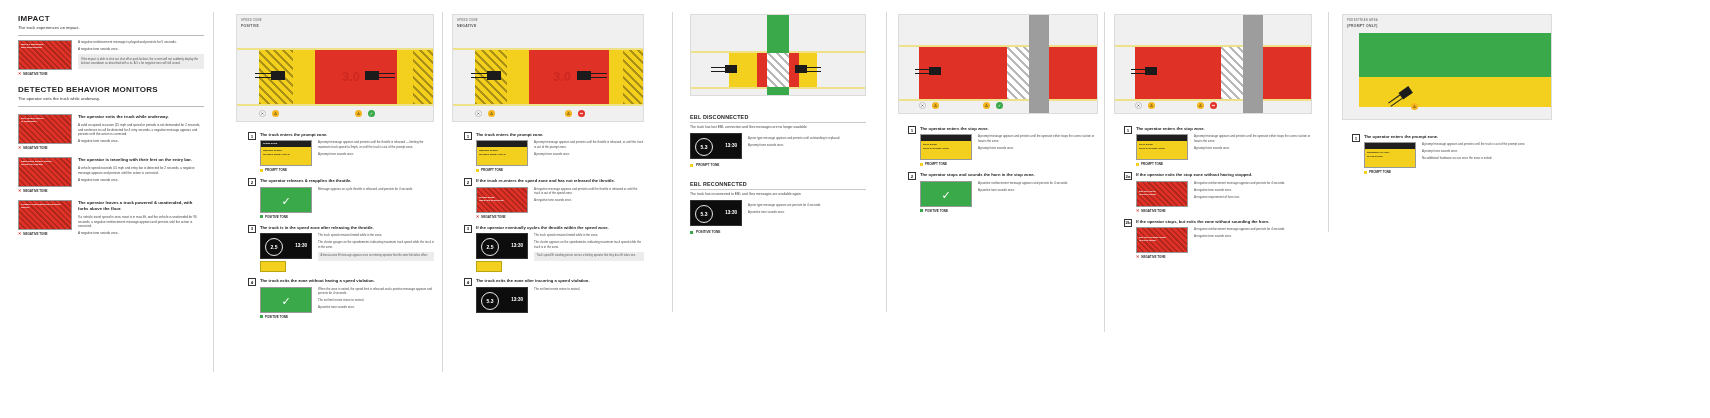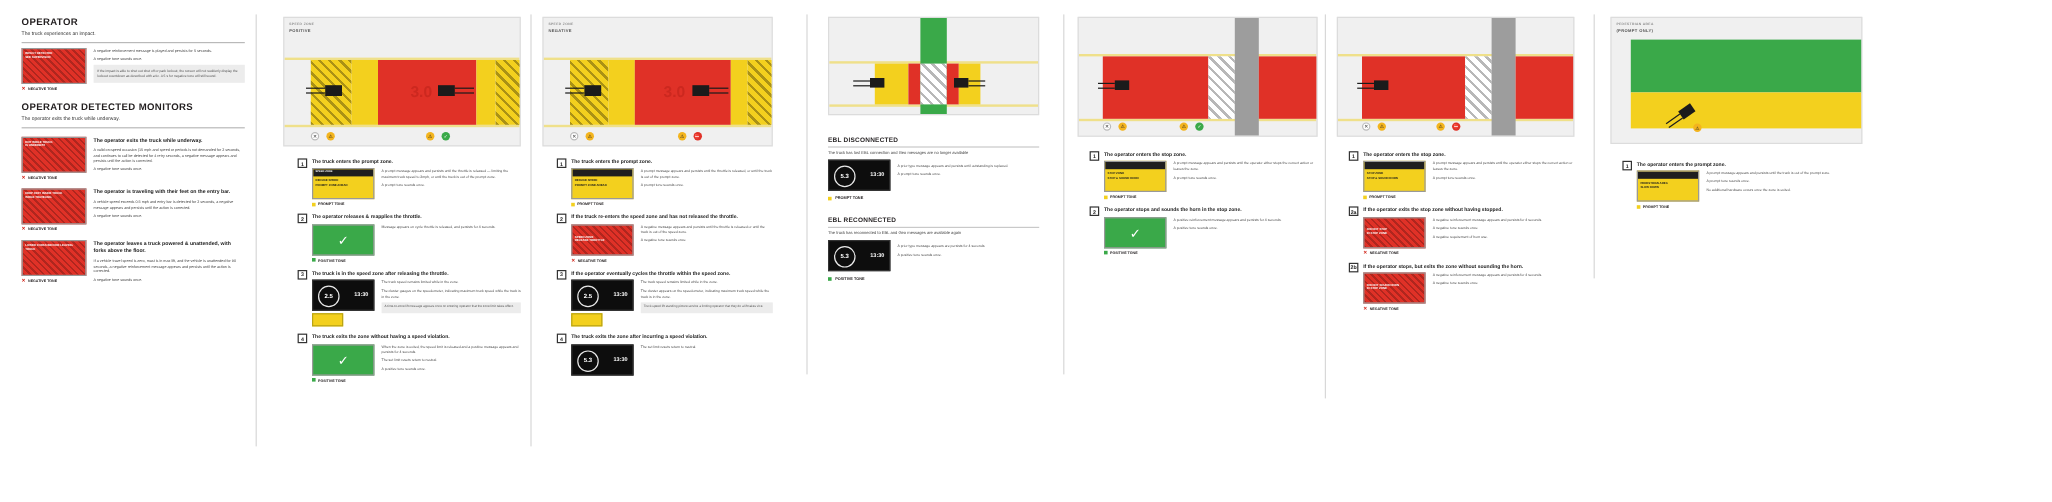--- a/index.html
+++ b/index.html
@@ -121,21 +121,21 @@
 
   .vsep { position:absolute; width:1px; background:#d8d8d8; }
 </style>
 </head>
 <body>
 
 <div class="board">
 
   <div class="col1">
 
-    <div class="sec-title">OPERATOR</div>
+    <div class="sec-title">IMPACT</div>
     <div class="sec-desc">The truck experiences an impact.</div>
     <div class="divline"></div>
 
     <div class="blockrow">
       <div class="screen">
         <div class="screen-img hatch-red">
           <div class="scr-label" style="white-space: pre-line;">IMPACT DETECTED
 SEE SUPERVISOR</div>
         </div>
         <div class="scr-caption">
@@ -144,21 +144,21 @@
         </div>
       </div>
       <div class="blocktext">
         <p>A negative reinforcement message is played and persists for 5 seconds.</p>
         <p>A negative tone sounds once.</p>
         <div class="greybox">If the impact is able to shut out shut off or park lockout, the screen will not suddenly display the lockout countdown as described with a tic. A 5 s for negative tone will still sound.</div>
       </div>
     </div>
 
     <div style="height:9px"></div>
-    <div class="sec-title">OPERATOR DETECTED MONITORS</div>
+    <div class="sec-title">DETECTED BEHAVIOR MONITORS</div>
     <div class="sec-desc">The operator exits the truck while underway.</div>
     <div class="divline"></div>
 
     <div class="block">
       <div class="blockrow">
         <div class="screen">
           <div class="screen-img hatch-red">
             <div class="scr-label" style="white-space: pre-line;">EXIT WHILE TRUCK
 IS UNDERWAY</div>
           </div>

